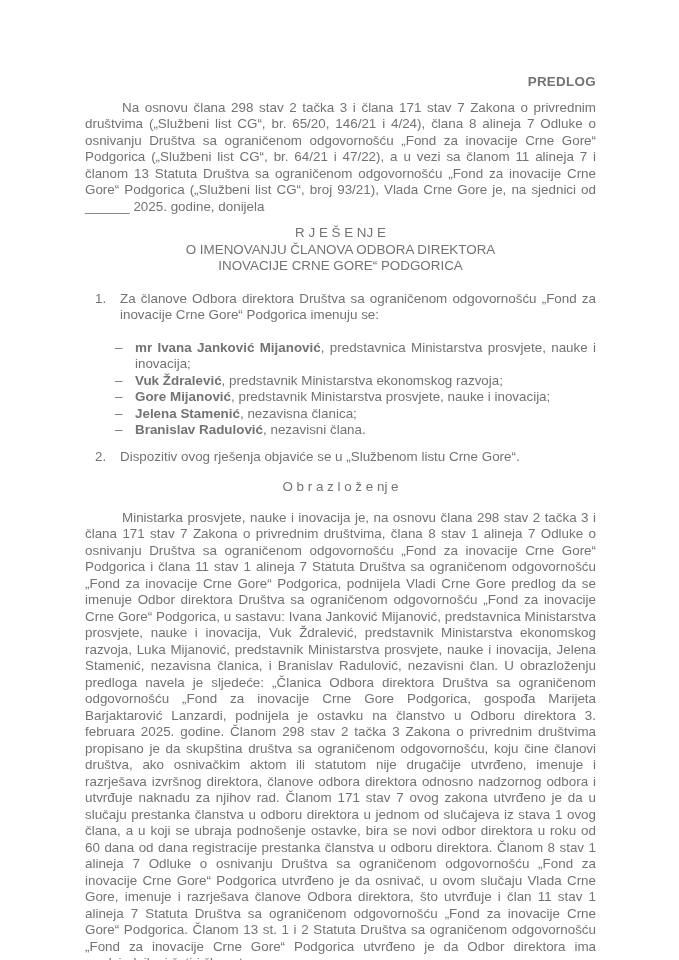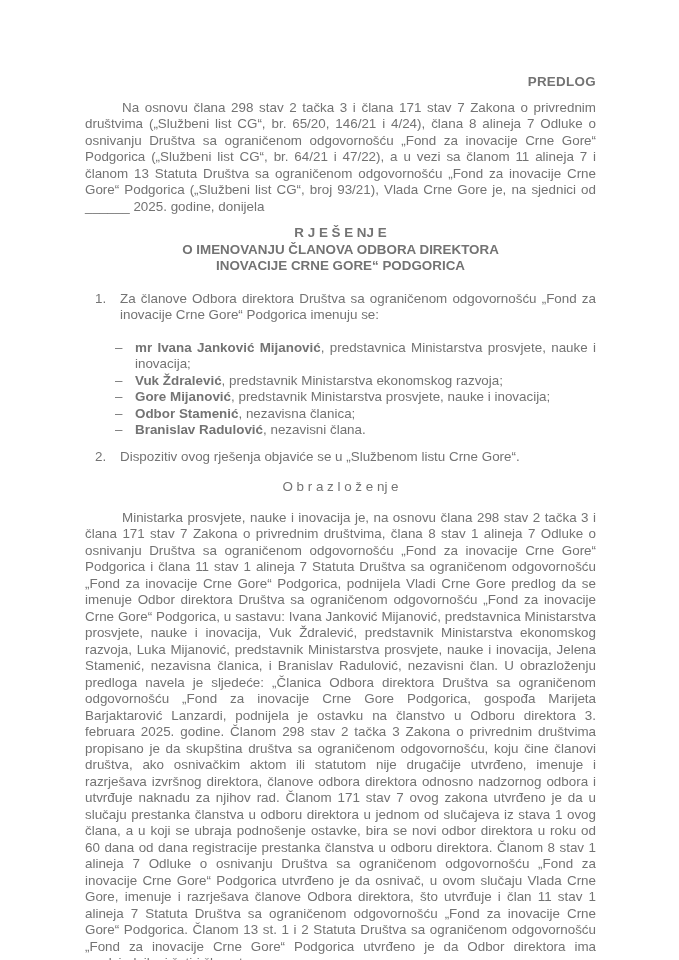--- a/index.html
+++ b/index.html
@@ -29,21 +29,21 @@
     letter-spacing: 0.3px;
   }
   .intro {
     text-indent: 37px;
     text-align: justify;
     margin-top: 9px;
   }
   .title-block {
     margin-top: 10px;
     text-align: center;
-    font-weight: bold;
+    font-weight: normal;
   }
   .numbered {
     display: flex;
     margin-top: 16px;
     padding-left: 10px;
   }
   .numbered .num {
     width: 25px;
     flex: 0 0 25px;
   }
@@ -108,21 +108,21 @@
       <div class="member">
         <span class="dash">–</span>
         <span class="mtext"><span class="mname">Vuk Ždralević</span><span>, predstavnik Ministarstva ekonomskog razvoja;</span></span>
       </div>
       <div class="member">
         <span class="dash">–</span>
         <span class="mtext"><span class="mname">Gore Mijanović</span><span>, predstavnik Ministarstva prosvjete, nauke i inovacija;</span></span>
       </div>
       <div class="member">
         <span class="dash">–</span>
-        <span class="mtext"><span class="mname">Odbor Stamenić</span><span>, nezavisna članica;</span></span>
+        <span class="mtext"><span class="mname">Jelena Stamenić</span><span>, nezavisna članica;</span></span>
       </div>
       <div class="member">
         <span class="dash">–</span>
         <span class="mtext"><span class="mname">Branislav Radulović</span><span>, nezavisni člana.</span></span>
       </div>
     </div>
 
     <div class="numbered second">
       <span class="num">2.</span>
       <span class="ntext">Dispozitiv ovog rješenja objaviće se u „Službenom listu Crne Gore“.</span>

